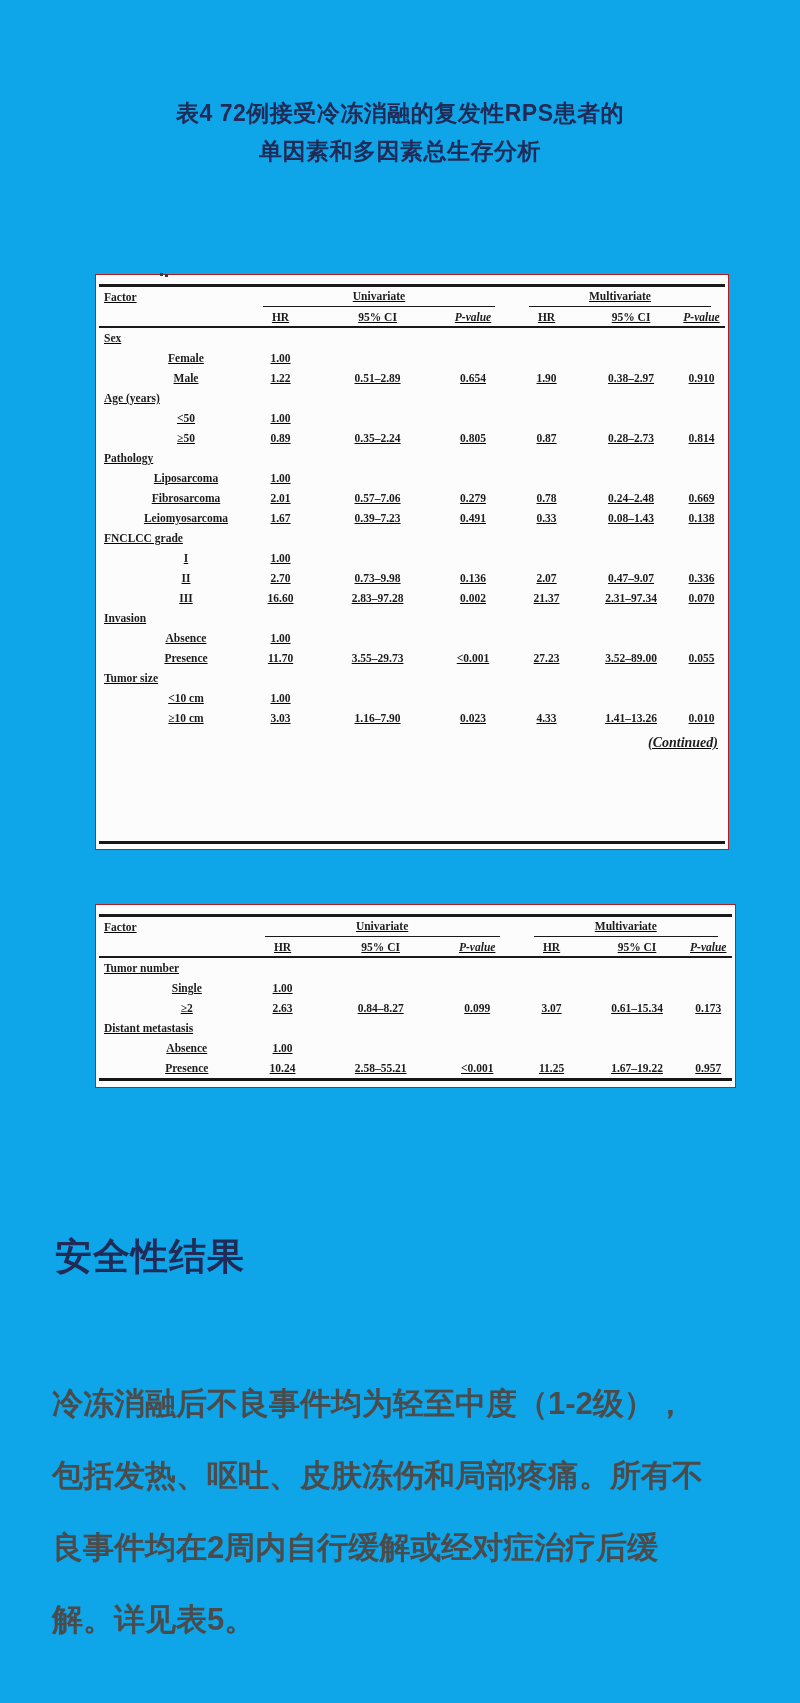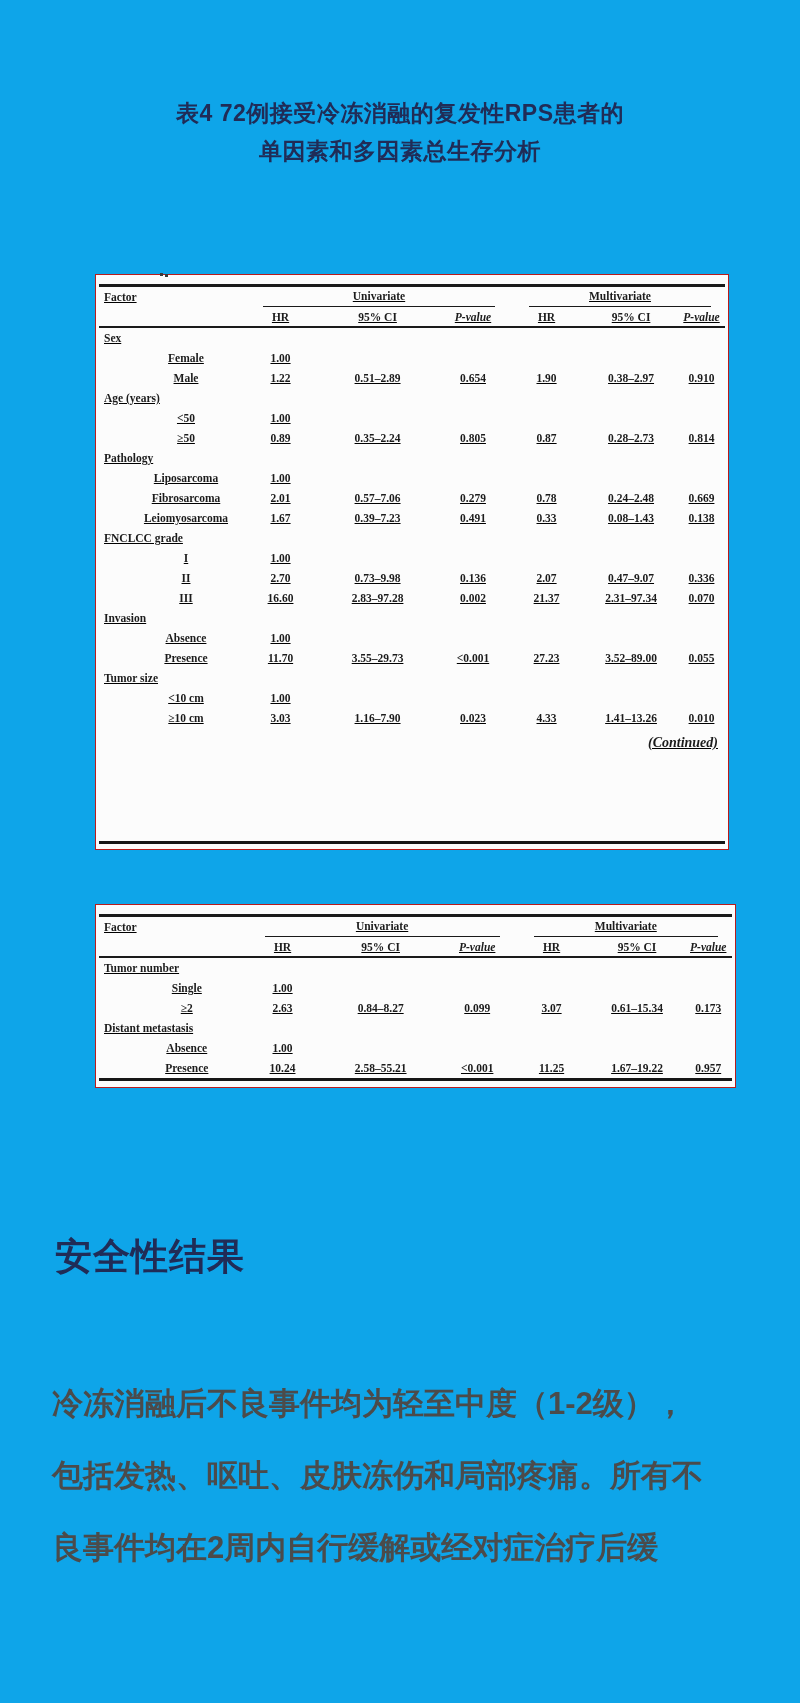--- a/index.html
+++ b/index.html
@@ -361,15 +361,16 @@
         </tbody>
     </table>
   </figure>
 
   <h2 class="section-heading">安全性结果</h2>
 
   <p class="body-text">
       <span class="line">冷冻消融后不良事件均为轻至中度（1-2级），</span>
       <span class="line">包括发热、呕吐、皮肤冻伤和局部疼痛。所有不</span>
       <span class="line">良事件均在2周内自行缓解或经对症治疗后缓</span>
+      <span class="line">解。详见表5。</span>
     </p>
 
 </div>
 
 </body></html>

